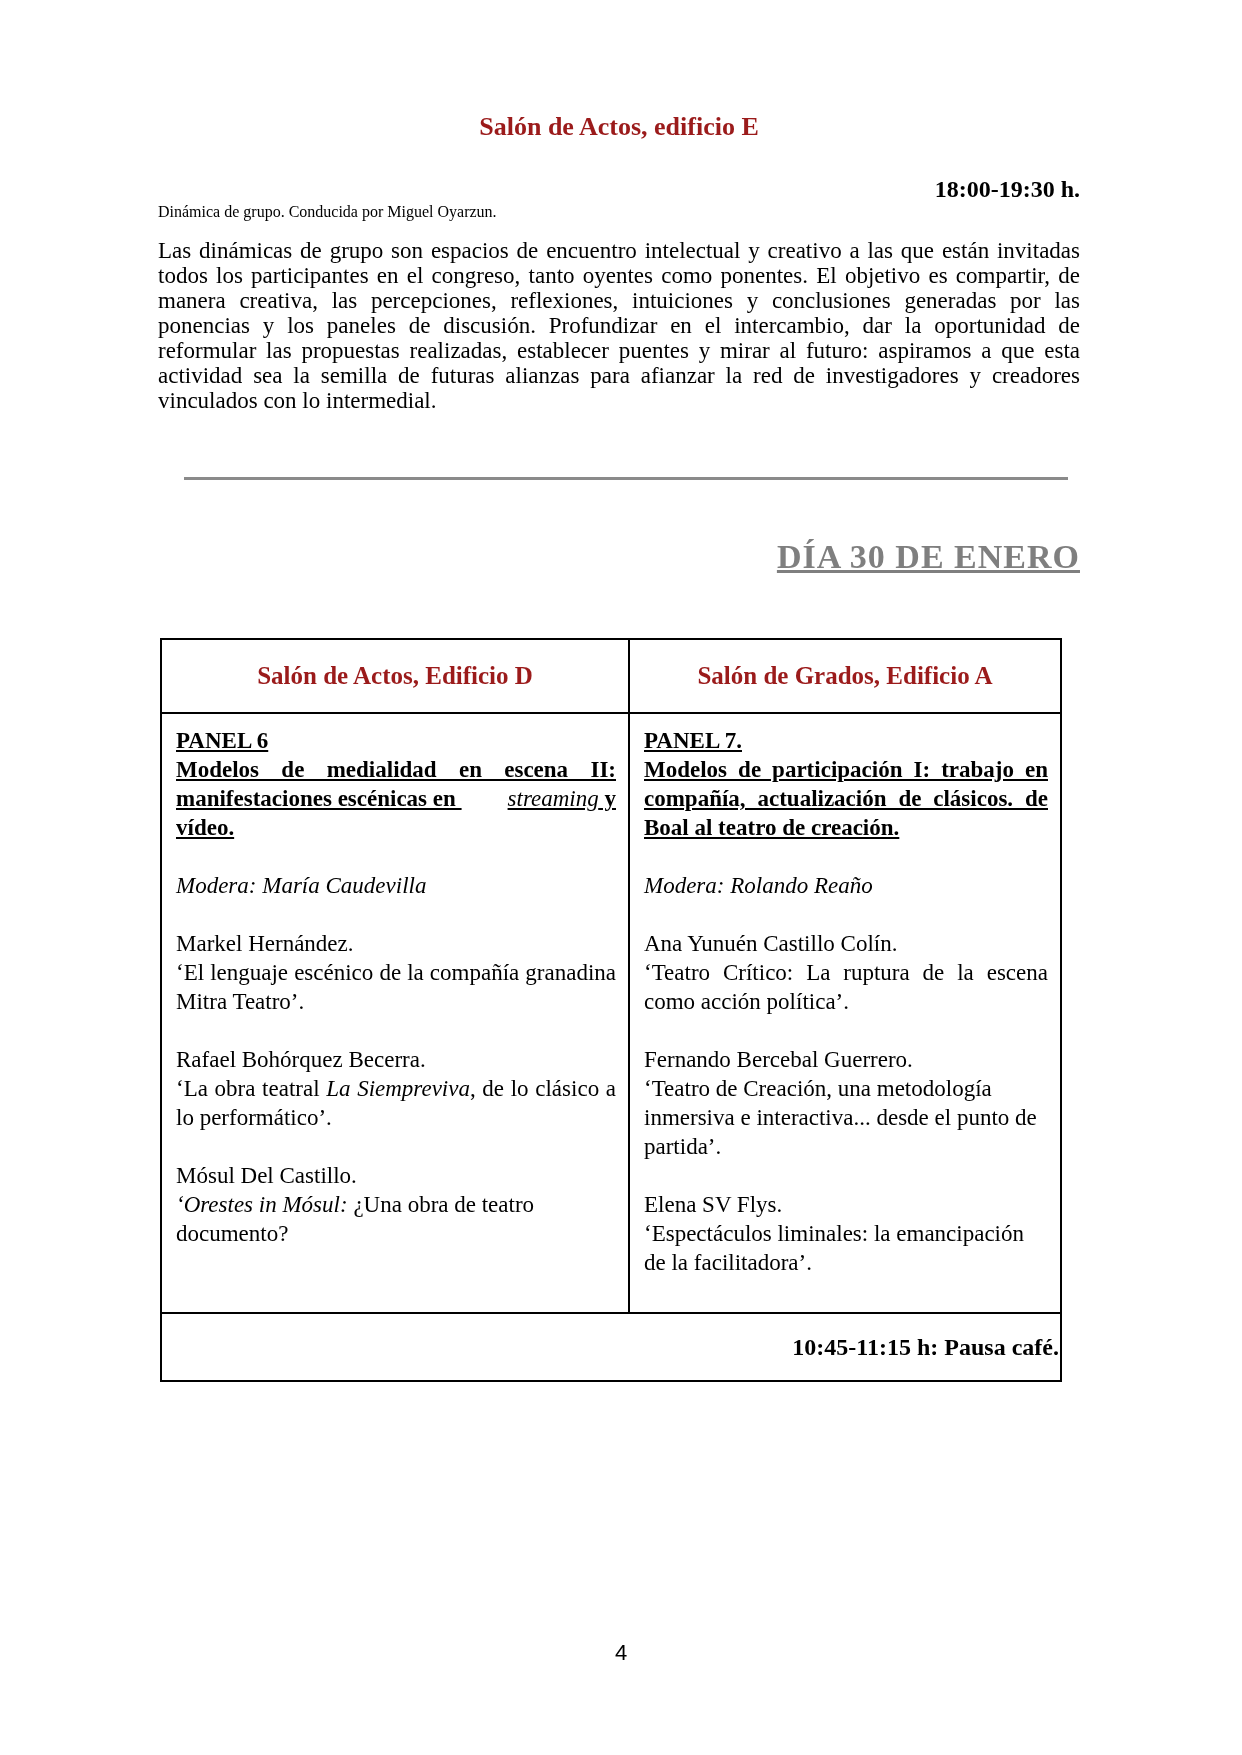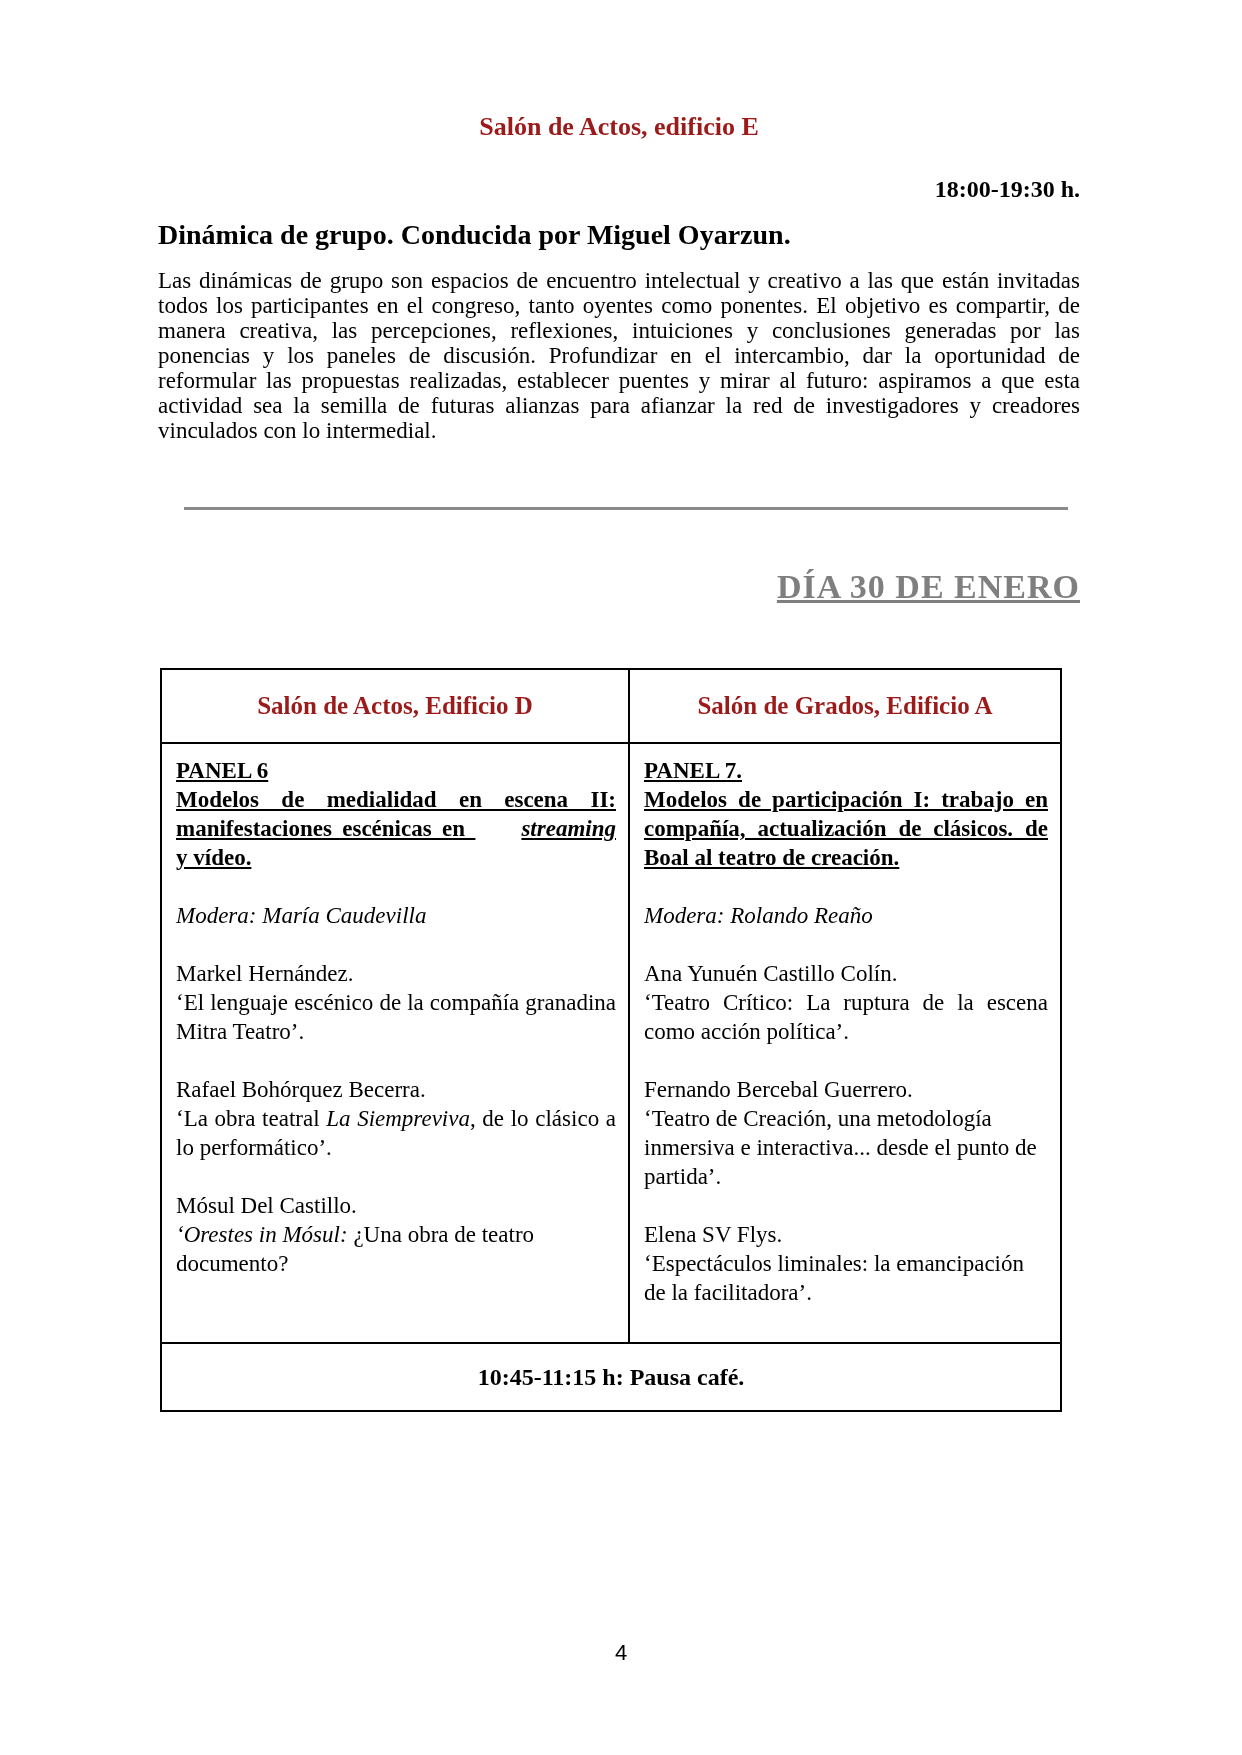--- a/index.html
+++ b/index.html
@@ -6,21 +6,21 @@
   body{
     width:1242px;height:1755px;position:relative;
     font-family:"Liberation Serif", serif;color:#000;
   }
   .content{position:absolute;left:158px;top:0;width:922px;}
   .venue-title{
     padding-top:112px;text-align:center;font-weight:bold;font-size:26px;
     color:var(--heading-red,#9b1b1b);
   }
   .time-heading{margin-top:34px;font-weight:bold;font-size:24px;text-align:right;}
-  .session-heading{margin-top:16px;font-weight:bold;font-size:28px;}
+  .session-heading{font-weight:normal;font-size:16px;}
   .session-desc{
     margin-top:17px;font-size:23px;line-height:25px;text-align:justify;
   }
   .divider{
     margin-top:64px;margin-left:26px;width:884px;height:0;
     border-top:3px solid #8a8a8a;
   }
   .day-heading{
     margin-top:58px;text-align:right;font-weight:bold;font-size:34px;
     color:var(--day-gray,#7f7f7f);text-decoration:underline;
@@ -37,21 +37,21 @@
   }
   .time-row td{
     height:68px;vertical-align:middle;text-align:center;
     font-weight:bold;font-size:24px;
   }
   .panel-row td{
     height:572px;vertical-align:top;padding:12px 12px 14px 14px;
     font-size:23px;line-height:29px;
   }
   .break-row td{
-    height:64px;vertical-align:middle;text-align:center;
+    height:64px;vertical-align:middle;text-align:right;
     font-weight:bold;font-size:24px;margin-top:20px;
   }
   .pline{min-height:29px;}
   .pline.just{text-align:justify;}
   .pline.gap{height:29px;}
   .page-number{
     position:absolute;left:0;top:1640px;width:1242px;text-align:center;
     font-family:"Liberation Sans", sans-serif;font-size:22px;
   }
 </style>
@@ -78,21 +78,21 @@
         <col style="width:48%">
       </colgroup>
     <tbody>
       <tr class="hdr-row">
         <td>Salón de Actos, Edificio D</td>
         <td>Salón de Grados, Edificio A</td>
       </tr>
       <tr class="panel-row">
         <td>
             <div class="pline"><span style="font-weight: bold; text-decoration: underline;">PANEL 6</span></div>
-            <div class="pline just"><span style="font-weight: bold; text-decoration: underline;">Modelos de medialidad en escena II: manifestaciones escénicas en </span><span style="font-weight: bold; font-style: italic; text-decoration: underline; margin-left: 46px;">streaming</span><span style="font-weight: bold; text-decoration: underline;"> y vídeo.</span></div>
+            <div class="pline just"><span style="font-weight: bold; text-decoration: underline;">Modelos de medialidad en escena II: manifestaciones escénicas en </span><span style="font-weight: normal; font-style: italic; text-decoration: underline; margin-left: 46px;">streaming</span><span style="font-weight: bold; text-decoration: underline;"> y vídeo.</span></div>
             <div class="pline gap"></div>
             <div class="pline"><span style="font-style: italic;">Modera: María Caudevilla</span></div>
             <div class="pline gap"></div>
             <div class="pline"><span>Markel Hernández.</span></div>
             <div class="pline just"><span>‘El lenguaje escénico de la compañía granadina Mitra Teatro’.</span></div>
             <div class="pline gap"></div>
             <div class="pline"><span>Rafael Bohórquez Becerra.</span></div>
             <div class="pline just"><span>‘La obra teatral </span><span style="font-style: italic;">La Siempreviva</span><span>, de lo clásico a lo performático’.</span></div>
             <div class="pline gap"></div>
             <div class="pline"><span>Mósul Del Castillo.</span></div>

